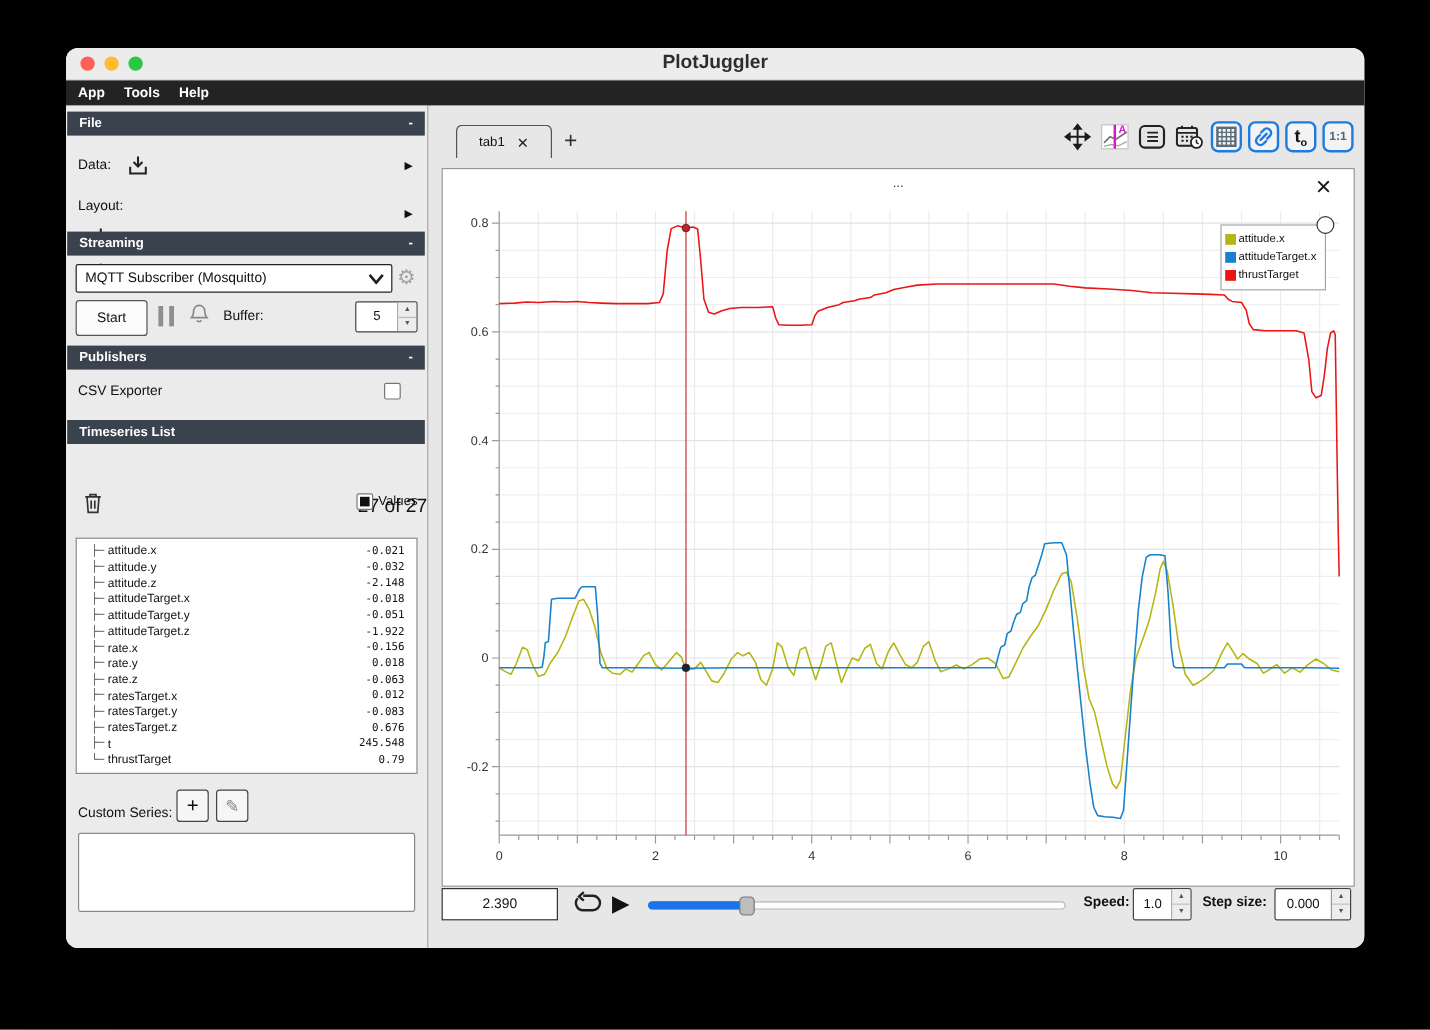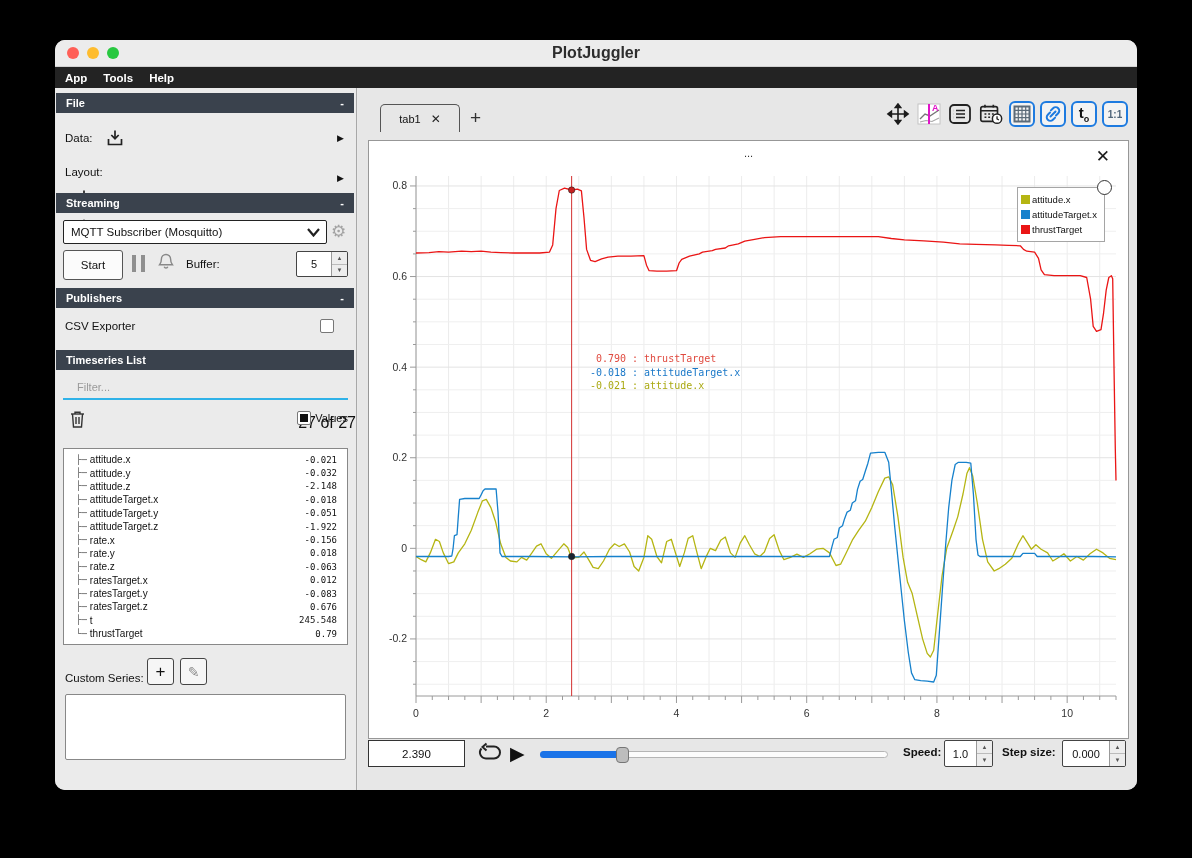--- a/index.html
+++ b/index.html
@@ -201,23 +201,20 @@
       <span>-</span>
     </div>
 
     <span class="srow-label" style="position:absolute;left:10px;top:232px">CSV Exporter</span>
     <span class="chk" style="position:absolute;right:22px;top:231px"></span>
 
     <div class="shdr" style="top:262px">
       <span>Timeseries List</span>
     </div>
 
-    <div class="filter">
-      <input type="text" placeholder="Filter..." style="">
-    </div>
 
     <span class="icon-btn" style="position:absolute;left:14px;top:321px">
       <svg width="17" height="20" viewBox="0 0 17 20">
           <g stroke="#333" stroke-width="1.4" fill="none">
         <path d="M2 5 h13"></path>
             <path d="M6 5 V3.2 h5 V5"></path>
             <path d="M3.5 5 l1 13 h8 l1-13"></path>
         <path d="M7 8 v7"></path>
             <path d="M10 8 v7"></path>
           </g>
@@ -532,25 +529,20 @@
           </div>
           <div class="legend-row">
             <span class="lsw" style="background: rgb(22, 129, 204);"></span>
             <span class="llabel">attitudeTarget.x</span>
           </div>
           <div class="legend-row">
             <span class="lsw" style="background: rgb(234, 21, 21);"></span>
             <span class="llabel">thrustTarget</span>
           </div>
         </div>
-      <div class="trtext" id="tracker-text">
-          <div class="trline" style="color: rgb(224, 74, 63);"><span class="val"> 0.790</span><span> : thrustTarget</span></div>
-          <div class="trline" style="color: rgb(26, 120, 200);"><span class="val">-0.018</span><span> : attitudeTarget.x</span></div>
-          <div class="trline" style="color: rgb(170, 169, 18);"><span class="val">-0.021</span><span> : attitude.x</span></div>
-        </div>
     </div>
 
     <div class="controls">
       <div class="timebox">2.390</div>
       <span class="loopbtn icon-btn">
         <svg width="26" height="24" viewBox="0 0 26 24">
             <g stroke="#222" stroke-width="2" fill="none">
           <path d="M9 5.5 h8 a6 6 0 0 1 0 12 h-8 a6 6 0 0 1 -4.5 -10"></path>
           <path d="M9.5 2.5 L5.5 6 L9.5 9.5" fill="none"></path>
             </g>

